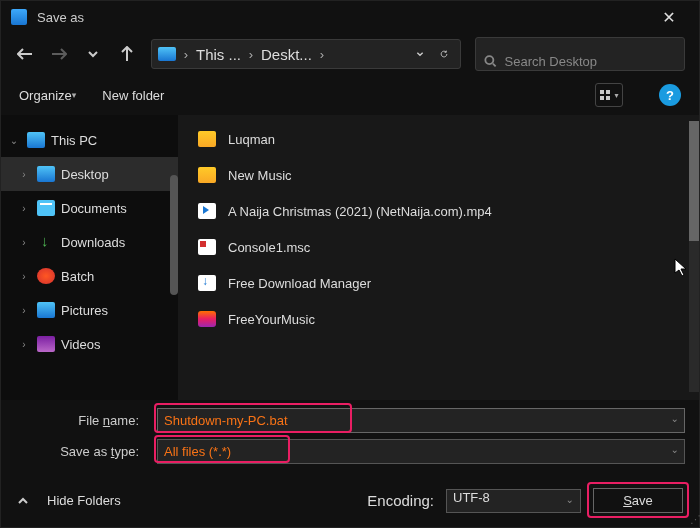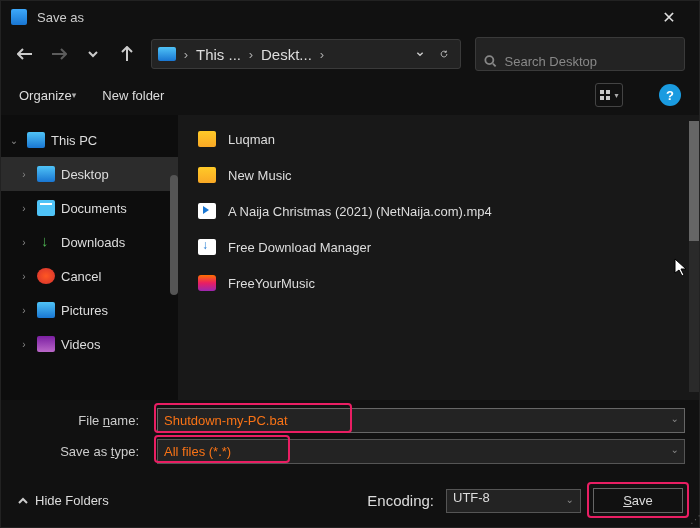--- a/index.html
+++ b/index.html
@@ -73,21 +73,21 @@
   .frow{display:flex;align-items:center;margin-bottom:6px;gap:18px;}
   .flbl{width:124px;text-align:right;font-size:13px;color:#ccc;}
   .flbl u{text-decoration:underline;}
   .finputwrap{flex:1;position:relative;}
   .finput{width:100%;height:25px;background:#232323;border:1px solid #555;color:#f97316;font-size:13px;padding:0 20px 0 6px;outline:none;}
   .finput.sel{border-color:#666;}
   .fchev{position:absolute;right:6px;top:5px;color:#888;font-size:10px;}
   .hl{position:absolute;border:2px solid #e91e63;border-radius:4px;pointer-events:none;}
   
   .bottom{ display:flex;align-items:center;padding:14px 16px 14px 16px; gap:12px;}
-  .hidefolders{display:flex;align-items:center;gap:6px;font-size:13px;cursor:pointer;}
+  .hidefolders{display:flex;align-items:center;gap:18px;font-size:13px;cursor:pointer;}
   .bspace{flex:1;}
   .enclbl{font-size:15px;}
   .encsel{width:135px;height:24px;background:#232323;border:1px solid #555;color:#ddd;font-size:13px;padding:0 18px 0 6px;position:relative;}
   .encsel .fchev{top:4px;}
   .btn{width:90px;height:25px;border:1px solid #666;background:transparent;color:#ddd;font-size:13px;cursor:pointer;display:flex;align-items:center;justify-content:center;}
   .btn u{text-decoration:underline;}
   .savewrap{position:relative;}
   .resize{position:absolute;right:2px;bottom:2px;color:#555;font-size:11px;letter-spacing:-3px;}
 </style>
 </head>
@@ -191,21 +191,21 @@
         <span class="lab">Documents</span>
       </div>
       <div class="titem" style="padding-left:16px;">
         <span class="chv">›</span>
         <span class="tic ic-dl"></span>
         <span class="lab">Downloads</span>
       </div>
       <div class="titem" style="padding-left:16px;">
         <span class="chv">›</span>
         <span class="tic ic-mus"></span>
-        <span class="lab">Cancel</span>
+        <span class="lab">Batch</span>
       </div>
       <div class="titem" style="padding-left:16px;">
         <span class="chv">›</span>
         <span class="tic ic-pic"></span>
         <span class="lab">Pictures</span>
       </div>
       <div class="titem" style="padding-left:16px;">
         <span class="chv">›</span>
         <span class="tic ic-vid"></span>
         <span class="lab">Videos</span>
@@ -218,20 +218,24 @@
           <span class="fic ic-fld"></span>
           <span class="flab">Luqman</span>
         </div>
       <div class="fitem">
           <span class="fic ic-fld"></span>
           <span class="flab">New Music</span>
         </div>
       <div class="fitem">
           <span class="fic ic-mp4"></span>
           <span class="flab">A Naija Christmas (2021) (NetNaija.com).mp4</span>
+        </div>
+      <div class="fitem">
+          <span class="fic ic-msc"></span>
+          <span class="flab">Console1.msc</span>
         </div>
       <div class="fitem">
           <span class="fic ic-fdm"></span>
           <span class="flab">Free Download Manager</span>
         </div>
       <div class="fitem">
           <span class="fic ic-fym"></span>
           <span class="flab">FreeYourMusic</span>
         </div>
       <div class="fp-scrollbar"></div>

